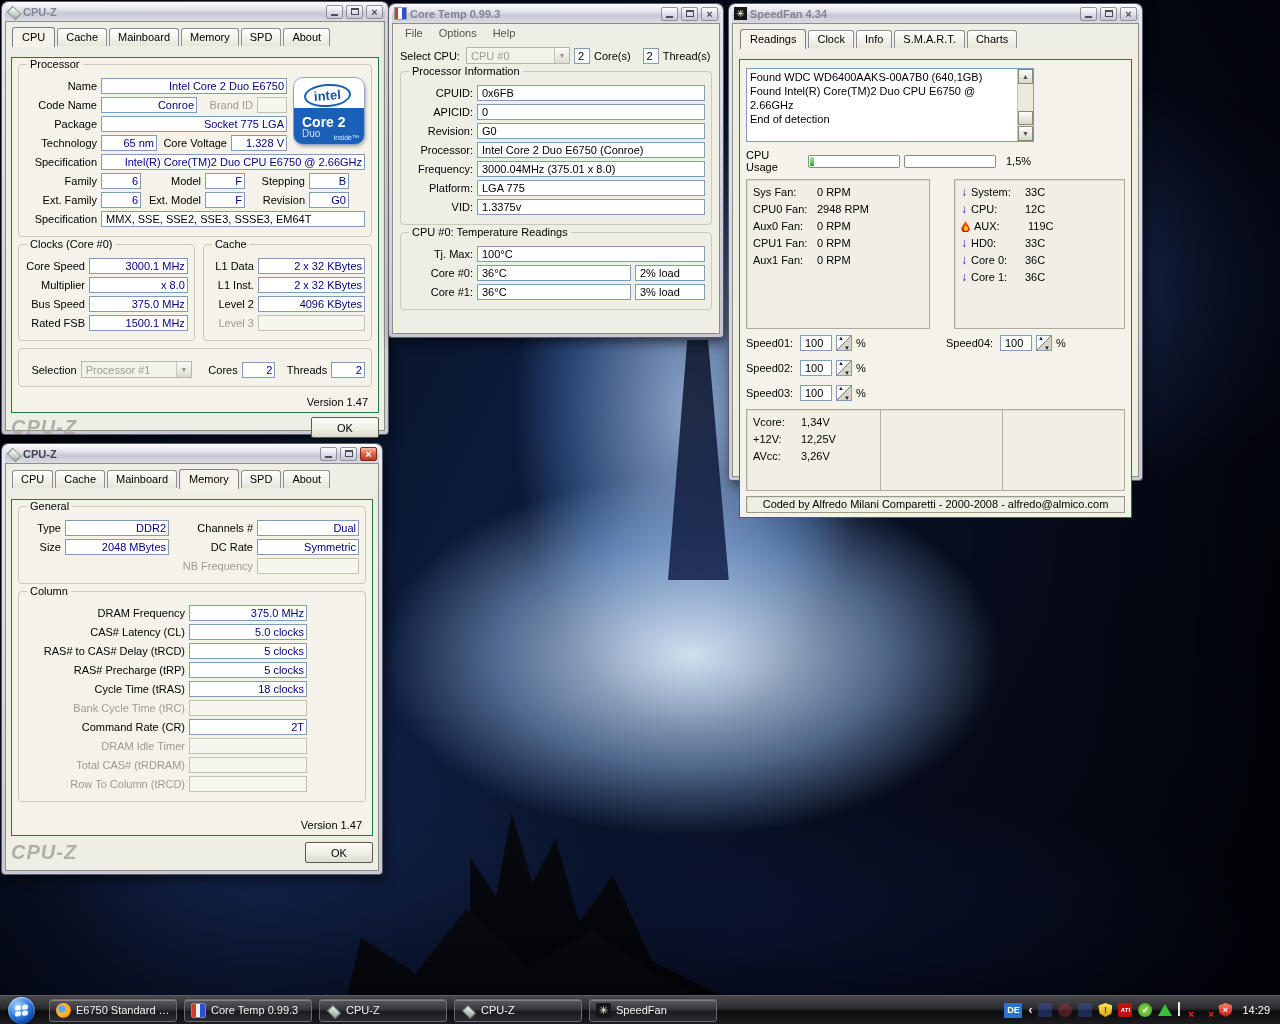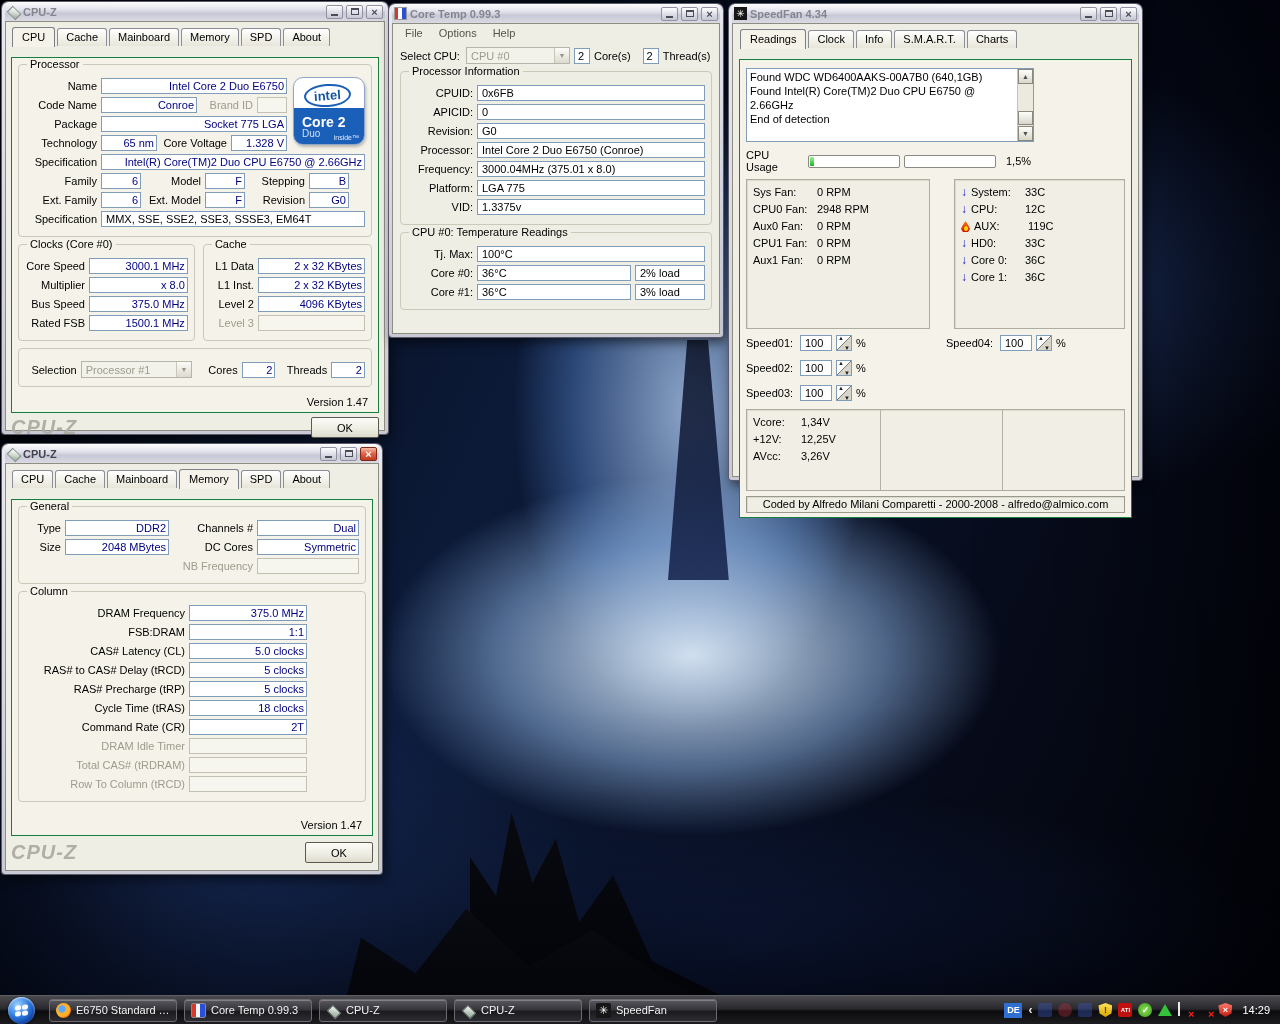--- a/index.html
+++ b/index.html
@@ -567,55 +567,55 @@
                   <span class="l" style="width:36px">Size</span>
                 <span class="f grow">2048 MBytes</span>
                 </div>
             </div>
             <div style="flex:1.25">
               <div class="r">
                   <span class="l" style="width:74px">Channels #</span>
                 <span class="f grow">Dual</span>
                 </div>
               <div class="r">
-                  <span class="l" style="width:74px">DC Cores</span>
+                  <span class="l" style="width:74px">DC Rate</span>
                 <span class="f grow">Symmetric</span>
                 </div>
               <div class="r">
                   <span class="l dis" style="width:74px">NB Frequency</span>
                 <span class="f gray grow"></span>
                 </div>
             </div>
           </div>
         </div>
         <div class="grp">
           <span class="legend">Column</span>
           <div class="r">
               <span class="l" style="width:160px">DRAM Frequency</span>
             <span class="f" style="width:118px">375.0 MHz</span>
             </div>
           <div class="r">
-              <span class="l" style="width:160px">FSB:DRAM</span>
-            <span class="f" style="width:118px">1:1</span>
-            </div>
-          <div class="r">
               <span class="l" style="width:160px">CAS# Latency (CL)</span>
             <span class="f" style="width:118px">5.0 clocks</span>
             </div>
           <div class="r">
               <span class="l" style="width:160px">RAS# to CAS# Delay (tRCD)</span>
             <span class="f" style="width:118px">5 clocks</span>
             </div>
           <div class="r">
               <span class="l" style="width:160px">RAS# Precharge (tRP)</span>
             <span class="f" style="width:118px">5 clocks</span>
             </div>
           <div class="r">
               <span class="l" style="width:160px">Cycle Time (tRAS)</span>
             <span class="f" style="width:118px">18 clocks</span>
+            </div>
+          <div class="r">
+              <span class="l dis" style="width:160px">Bank Cycle Time (tRC)</span>
+            <span class="f gray" style="width:118px"></span>
             </div>
           <div class="r">
               <span class="l" style="width:160px">Command Rate (CR)</span>
             <span class="f" style="width:118px">2T</span>
             </div>
           <div class="r">
               <span class="l dis" style="width:160px">DRAM Idle Timer</span>
             <span class="f gray" style="width:118px"></span>
             </div>
           <div class="r">

